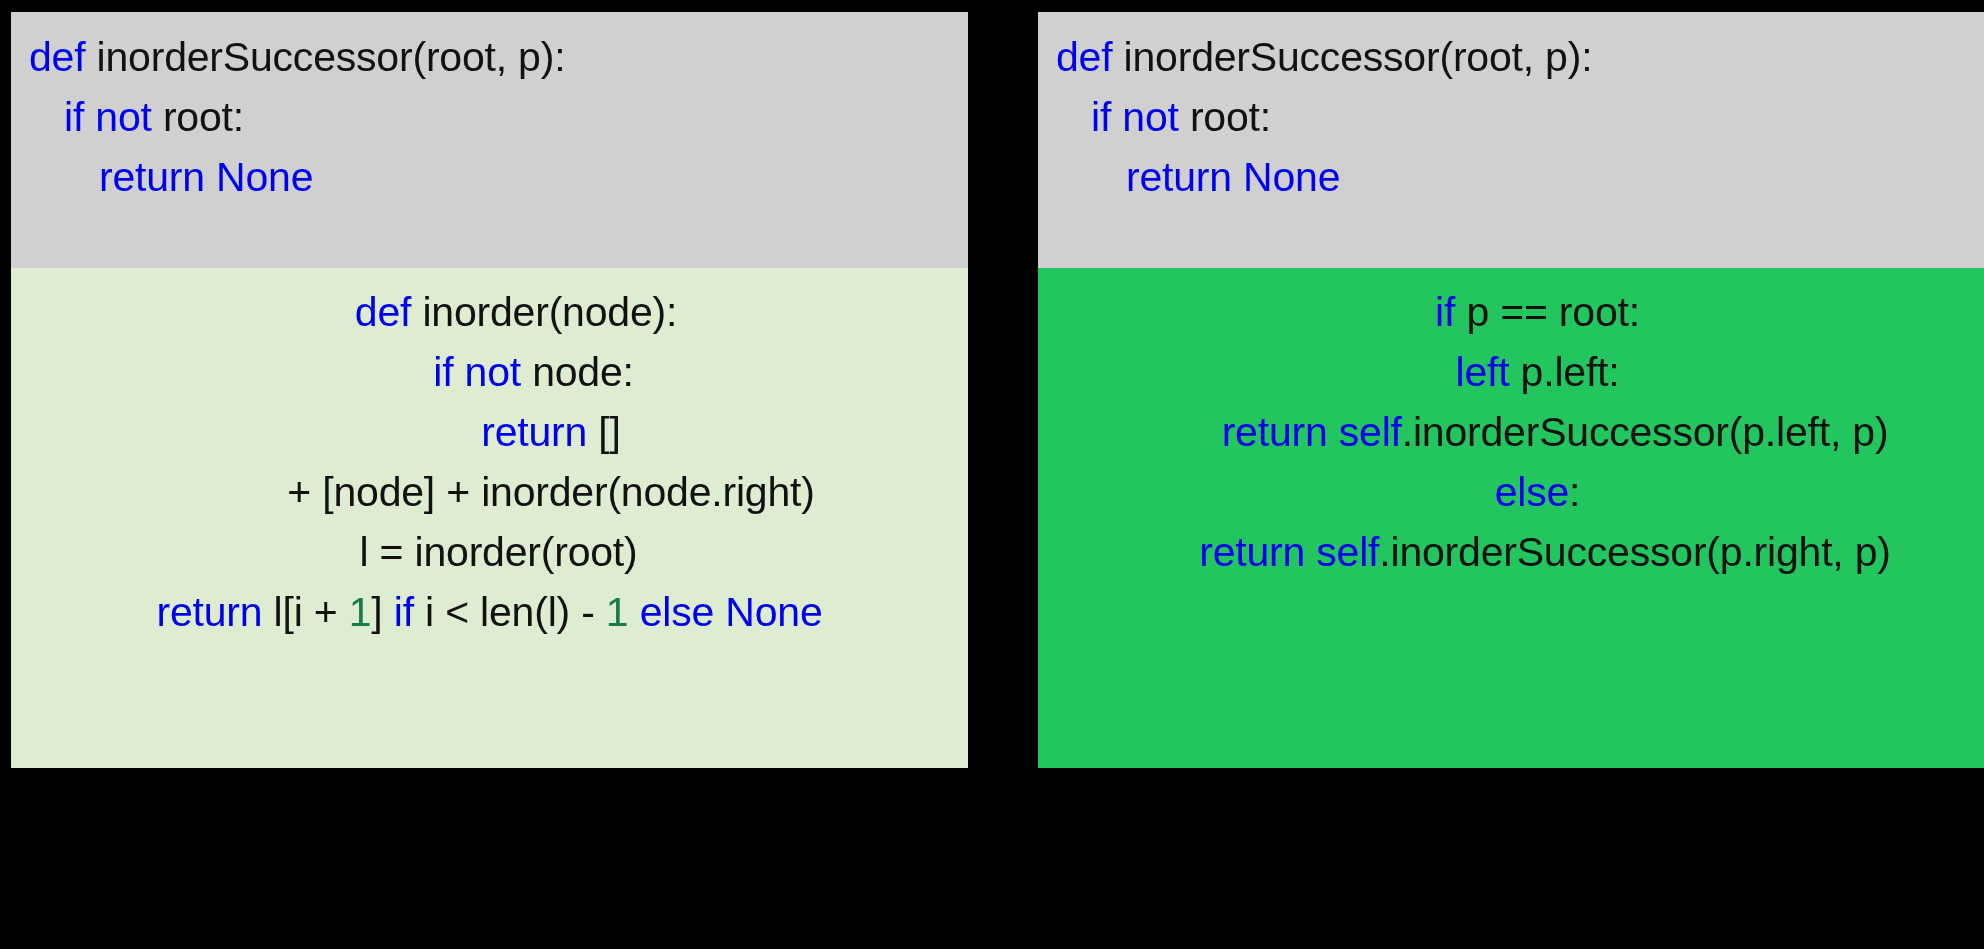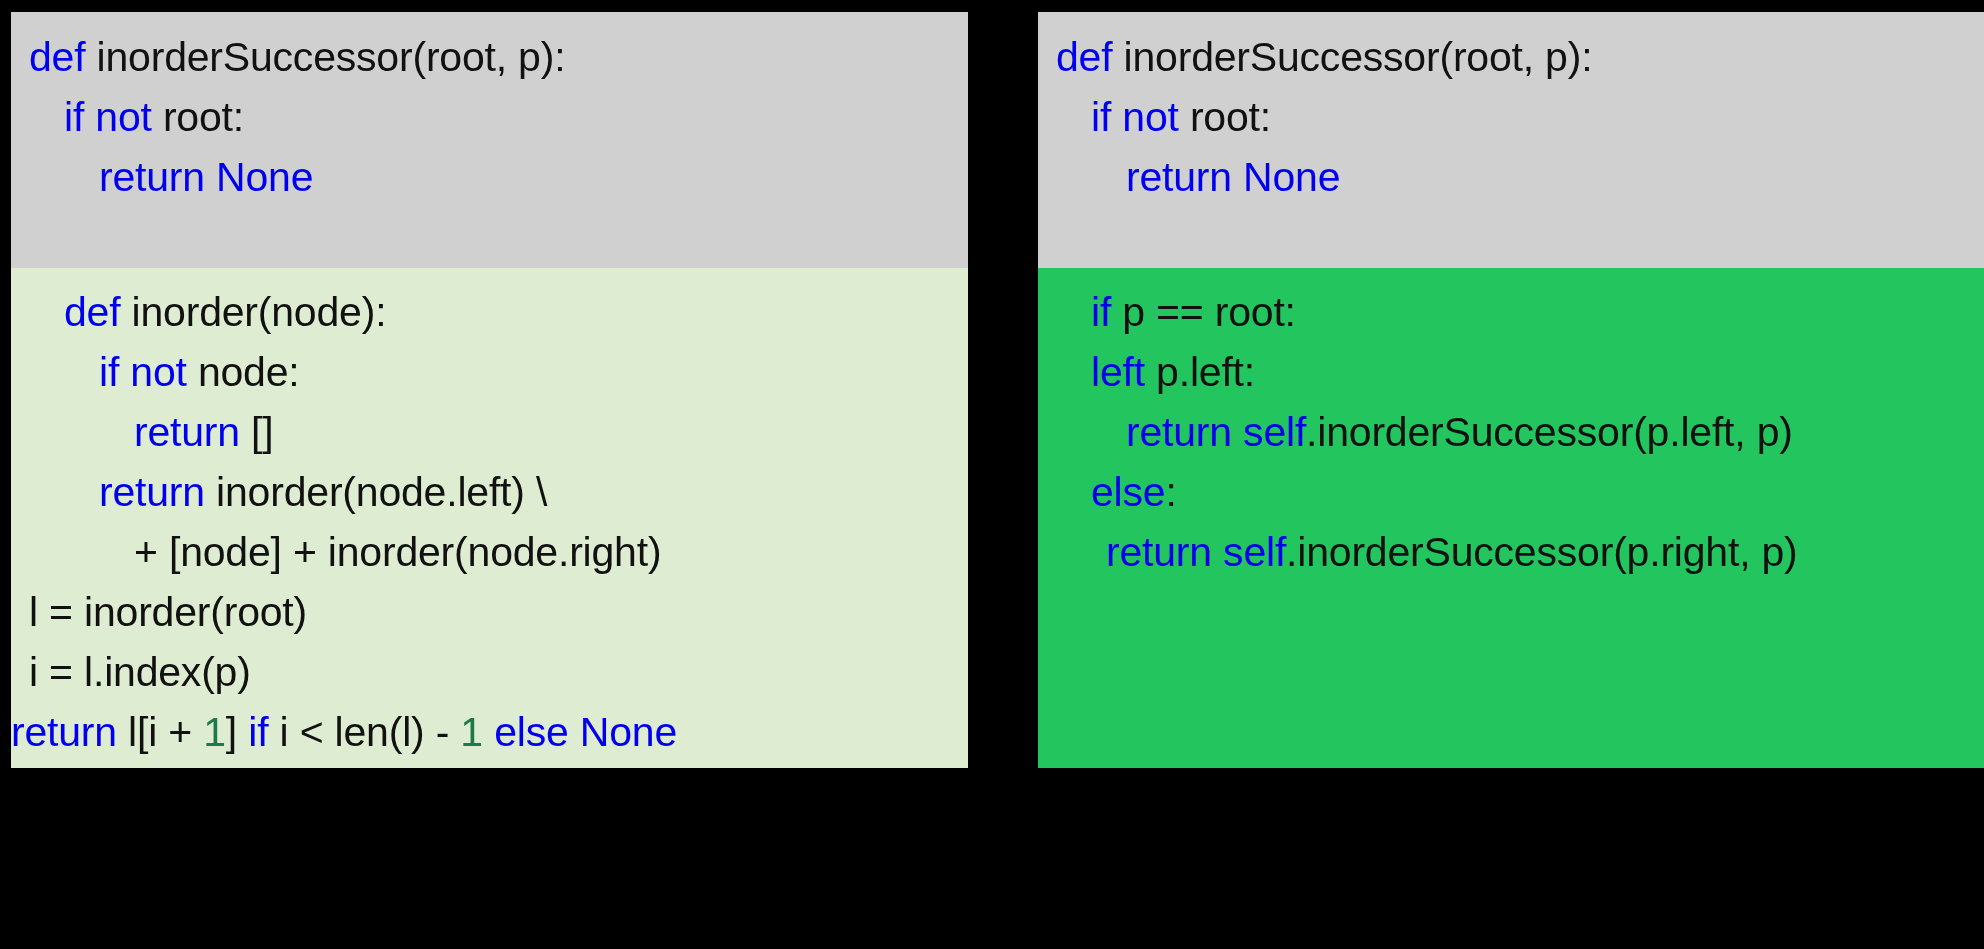--- a/index.html
+++ b/index.html
@@ -33,21 +33,21 @@
 
   #panel-left  { left: 11px;   width: 957px; }
   #panel-right { left: 1038px; width: 946px; }
 
   .panel-section {
     box-sizing: border-box;
     padding: 0;
   }
 
   .section-header { height: 256px; }
-  .section-body   { height: 500px; }
+  .section-body   { height: 500px; text-align: center; }
 
   .code-line {
     font-size: 41px;
     line-height: 60px;
     white-space: pre;
     color: #111111;
     letter-spacing: -0.2px;
   }
 
   .section-header .code-line:first-child { padding-top: 15px; }
@@ -65,24 +65,22 @@
   <div class="code-panel" id="panel-left">
     <div class="panel-section section-header" style="background: rgb(208, 208, 208);">
         <div class="code-line" style="padding-left: 18px;"><span class="kw">def </span><span class="id">inorderSuccessor(root, p):</span></div>
         <div class="code-line" style="padding-left: 53px;"><span class="kw">if not </span><span class="id">root:</span></div>
         <div class="code-line" style="padding-left: 88px;"><span class="kw">return None</span></div>
       </div>
     <div class="panel-section section-body" style="background: rgb(222, 236, 210);">
         <div class="code-line" style="padding-left: 53px;"><span class="kw">def </span><span class="id">inorder(node):</span></div>
         <div class="code-line" style="padding-left: 88px;"><span class="kw">if not </span><span class="id">node:</span></div>
         <div class="code-line" style="padding-left: 123px;"><span class="kw">return </span><span class="id">[]</span></div>
-        <div class="code-line" style="padding-left: 88px;"><span class="kw">return </span><span class="id">inorder(node.left) \</span></div>
         <div class="code-line" style="padding-left: 123px;"><span class="id">+ [node] + inorder(node.right)</span></div>
         <div class="code-line" style="padding-left: 18px;"><span class="id">l = inorder(root)</span></div>
-        <div class="code-line" style="padding-left: 18px;"><span class="id">i = l.index(p)</span></div>
         <div class="code-line" style=""><span class="kw">return </span><span class="id">l[i + </span><span class="num">1</span><span class="id">] </span><span class="kw">if </span><span class="id">i &lt; len(l) - </span><span class="num">1</span><span class="kw"> else None</span></div>
       </div>
   </div>
 
   <div class="code-panel" id="panel-right">
     <div class="panel-section section-header" style="background: rgb(208, 208, 208);">
         <div class="code-line" style="padding-left: 18px;"><span class="kw">def </span><span class="id">inorderSuccessor(root, p):</span></div>
         <div class="code-line" style="padding-left: 53px;"><span class="kw">if not </span><span class="id">root:</span></div>
         <div class="code-line" style="padding-left: 88px;"><span class="kw">return None</span></div>
       </div>

